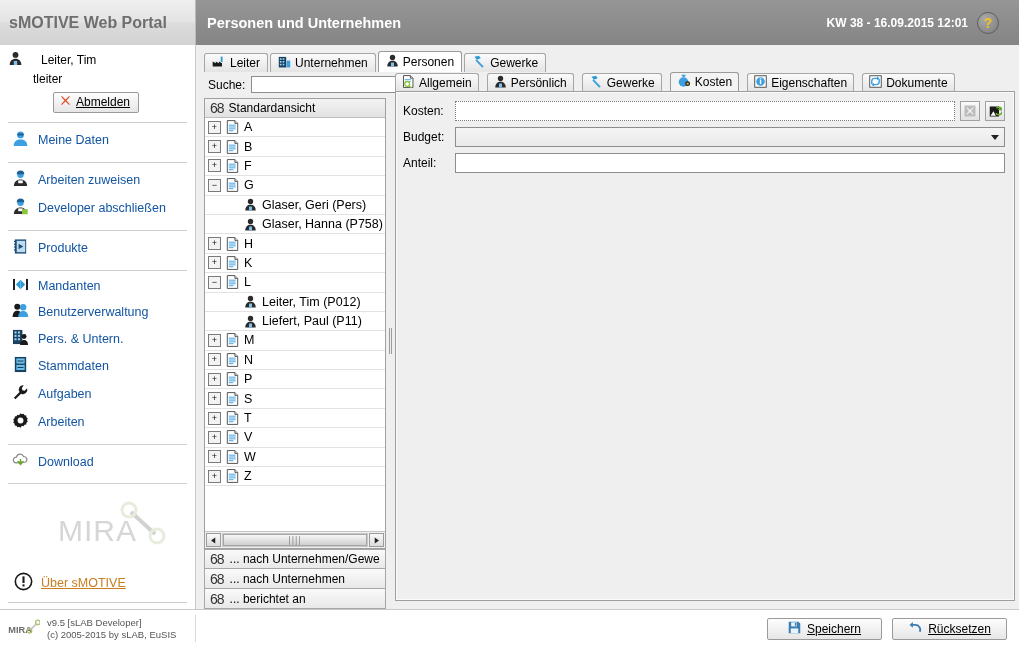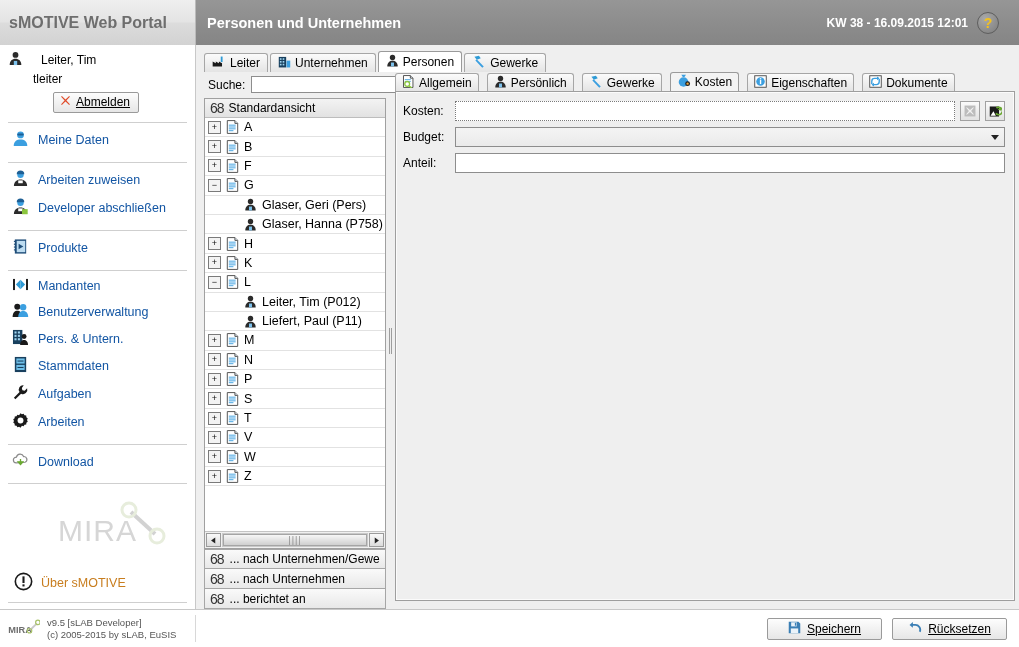--- a/index.html
+++ b/index.html
@@ -61,21 +61,21 @@
     padding:4px 6px 4px 12px;cursor:pointer;font-size:12.5px;
   }
   .nav-item span.lbl{color:#1255a3;}
 
   .spacer{flex:1;}
   .mira-logo{
     position:relative;height:70px;display:flex;align-items:center;justify-content:center;
     color:#d6d6d6;font-size:30px;letter-spacing:1px;margin-top:6px;
   }
   .about-row{display:flex;align-items:center;gap:8px;padding:6px 0 8px 14px;cursor:pointer;}
-  .about-row .lbl{color:#c87d1e;font-size:12.5px;}
+  .about-row .lbl{color:#c87d1e;font-size:12.5px;text-decoration:underline;}
   .sidebar-bottom-hr{height:1px;background:#cfcfcf;margin:0 8px;}
 
   
   .main{flex:1;display:flex;flex-direction:column;background:#efefef;min-width:0;}
   .maininner{flex:1;display:flex;flex-direction:column;padding:6px 4px 0 8px;box-sizing:border-box;min-height:0;}
 
   
   .tabstrip{display:flex;align-items:flex-end;gap:2px;height:21px;position:relative;}
   .tab{
     display:flex;align-items:center;gap:4px;height:19px;box-sizing:border-box;

